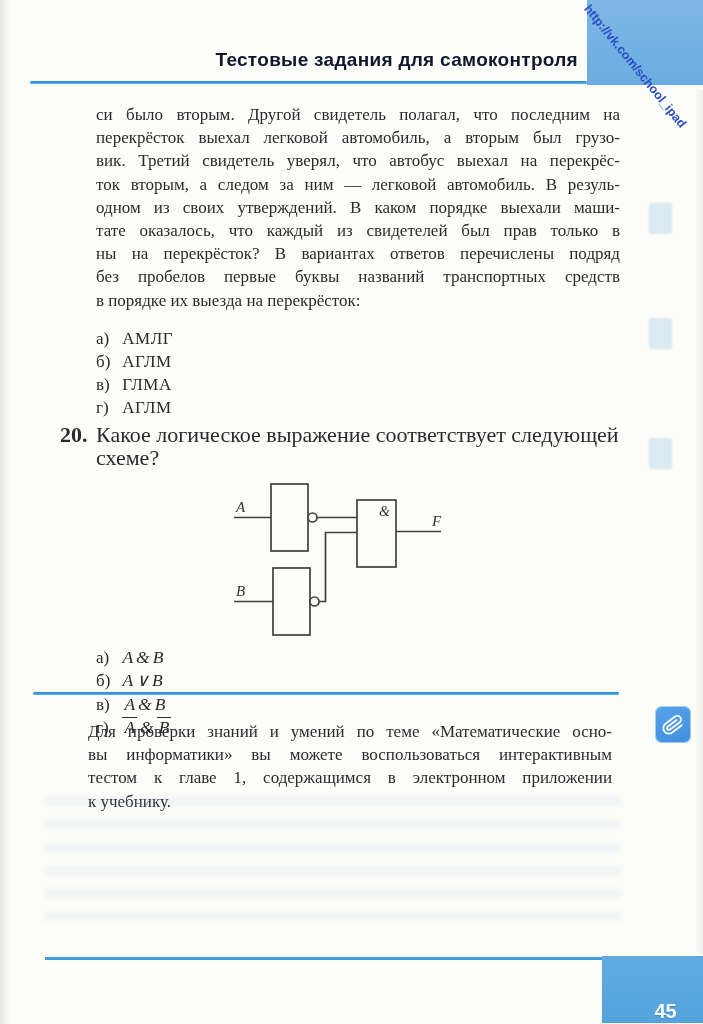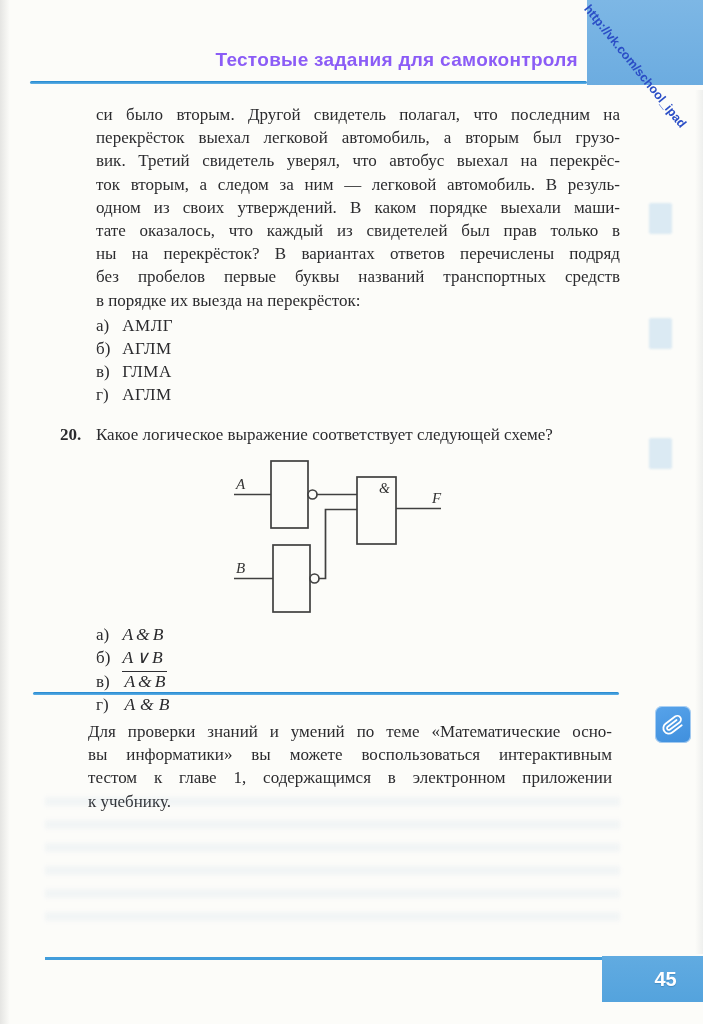--- a/index.html
+++ b/index.html
@@ -33,43 +33,43 @@
     transform: rotate(51deg); transform-origin: 0 0;
     white-space: nowrap;
     font-family: "Liberation Sans", sans-serif;
     font-size: 12.5px; font-weight: 700; color: #2b4ec6;
     z-index: 6;
   }
   .header-title {
     position: absolute; top: 49px; right: 125px;
     font-family: "Liberation Sans", sans-serif;
     font-size: 19px; font-weight: 700; letter-spacing: 0.3px;
-    color: #8b5cf6; white-space: nowrap;
+    color: #0f172a; white-space: nowrap;
   }
   .header-rule {
     position: absolute; top: 81px; left: 30px; width: 557px; height: 3px;
     background: linear-gradient(180deg, #1f86cf, #64b2e6);
     border-radius: 2px;
   }
 
   
   .content { position: absolute; left: 96px; top: 103px; width: 524px; }
   .tline {
     font-size: 17px; line-height: 23.2px;
     text-align: justify; text-align-last: justify;
     white-space: normal;
   }
   .tline:last-child { text-align-last: left; }
 
-  .q19-opts { margin-top: 2px; }
+  .q19-opts { margin-top: 15px; }
   .opt-row { font-size: 17px; line-height: 23px; }
   .opt-label { display: inline-block; min-width: 22px; }
   .opt-value { letter-spacing: 0.5px; }
 
-  .q20-head { position: relative; margin-top: 17px; font-size: 17px; line-height: 23px; }
+  .q20-head { position: relative; margin-top: 4px; font-size: 22px; line-height: 23px; }
   .q-num { position: absolute; left: -36px; font-weight: 700; }
 
   .circuit { display: block; margin: 7px 0 0 112px; }
   .circuit text {
     font-family: "Liberation Serif", serif; font-style: italic;
     font-size: 15px; fill: #333;
   }
   .circuit .amp { font-size: 14px; }
 
   .q20-opts { }
@@ -107,23 +107,23 @@
       rgba(150,185,215,0) 9px, rgba(150,185,215,0) 23px);
     filter: blur(2px); opacity: 0.65;
   }
 
   
   .bottom-rule {
     position: absolute; top: 957px; left: 45px; width: 557px; height: 2.5px;
     background: #429ddb;
   }
   .pagenum-box {
-    position: absolute; left: 602px; top: 956px; width: 101px; height: 46px;
+    position: absolute; left: 602px; top: 956px; width: 101px; height: 67px;
     background: linear-gradient(180deg, #61abe1, #54a3dd);
-    display: flex; align-items: center; justify-content: center;
+    display: flex; align-items: flex-end; justify-content: center;
   }
   .pagenum-box span {
     font-family: "Liberation Sans", sans-serif; font-weight: 700;
     font-size: 20px; color: #ffffff; margin-left: 26px;
     text-shadow: 0 1px 1px rgba(0,60,110,0.25);
   }
 </style>
 </head>
 <body>
 

